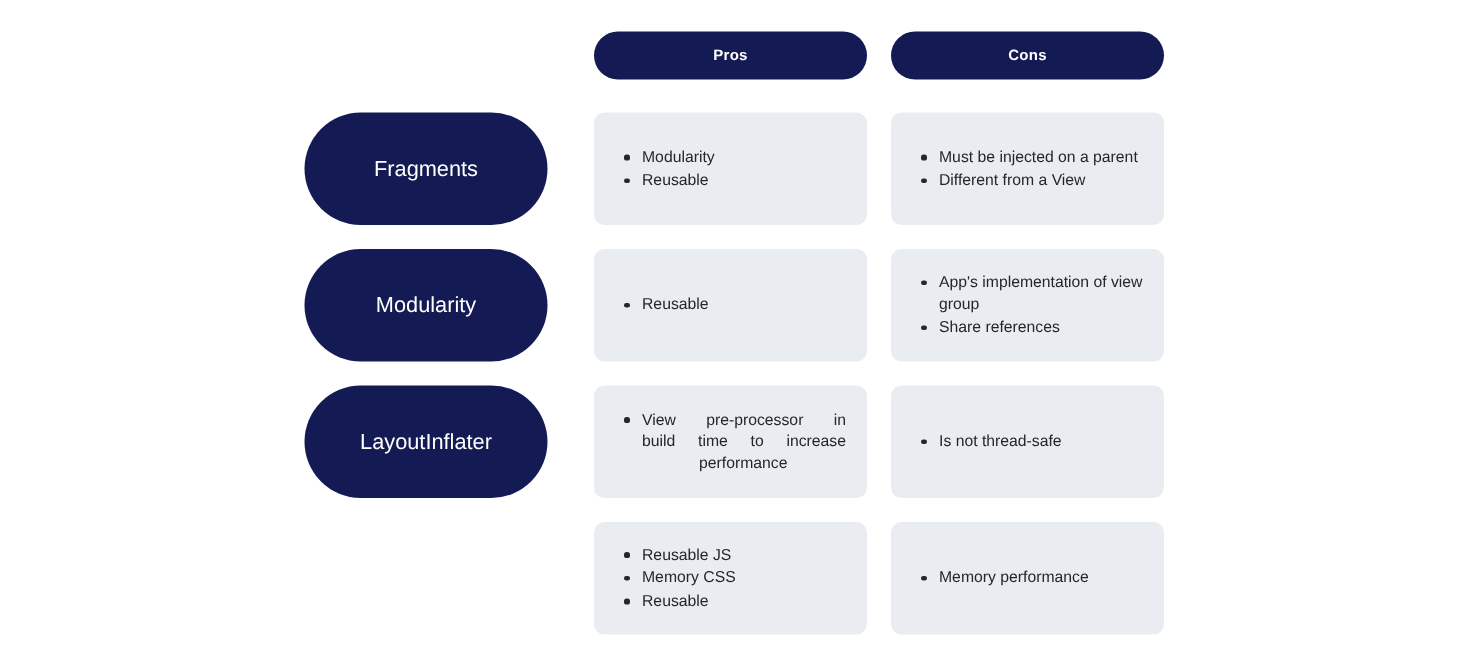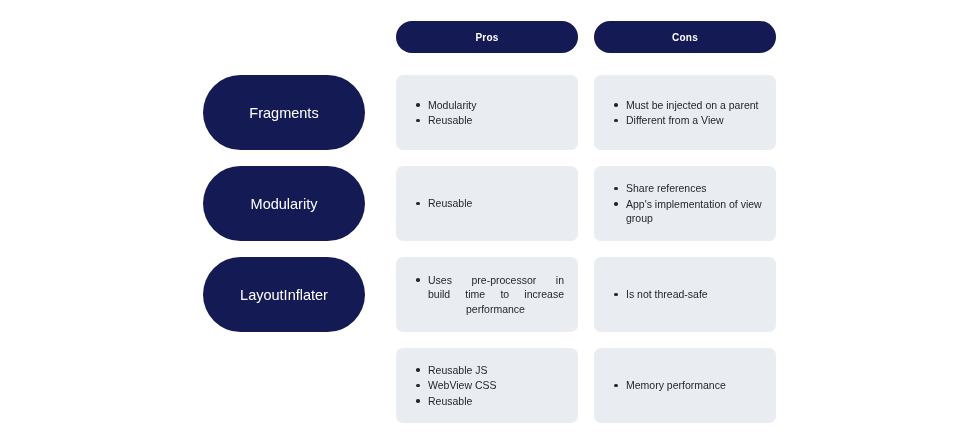--- a/index.html
+++ b/index.html
@@ -152,49 +152,49 @@
 
   <div class="row row-1">
     <div class="label-pill">Modularity</div>
     <div class="cell pros">
       <ul class="bullets">
         <li>Reusable</li>
       </ul>
     </div>
     <div class="cell cons">
       <ul class="bullets">
+        <li>App's implementation of view group</li>
         <li>Share references</li>
-        <li>App's implementation of view group</li>
       </ul>
     </div>
   </div>
 
   <div class="row row-2">
     <div class="label-pill">LayoutInflater</div>
     <div class="cell pros">
       <ul class="bullets justify">
         <li>
-          <span class="jline">Uses  pre-processor  in</span>
+          <span class="jline">View  pre-processor  in</span>
           <span class="jline">build  time  to  increase</span>
           <span class="jline last">performance</span>
         </li>
       </ul>
     </div>
     <div class="cell cons">
       <ul class="bullets">
         <li>Is not thread-safe</li>
       </ul>
     </div>
   </div>
 
   <div class="row row-3">
     <div class="cell pros">
       <ul class="bullets">
         <li>Reusable JS</li>
-        <li>WebView CSS</li>
+        <li>Memory CSS</li>
         <li>Reusable</li>
       </ul>
     </div>
     <div class="cell cons">
       <ul class="bullets">
         <li>Memory performance</li>
       </ul>
     </div>
   </div>
 

